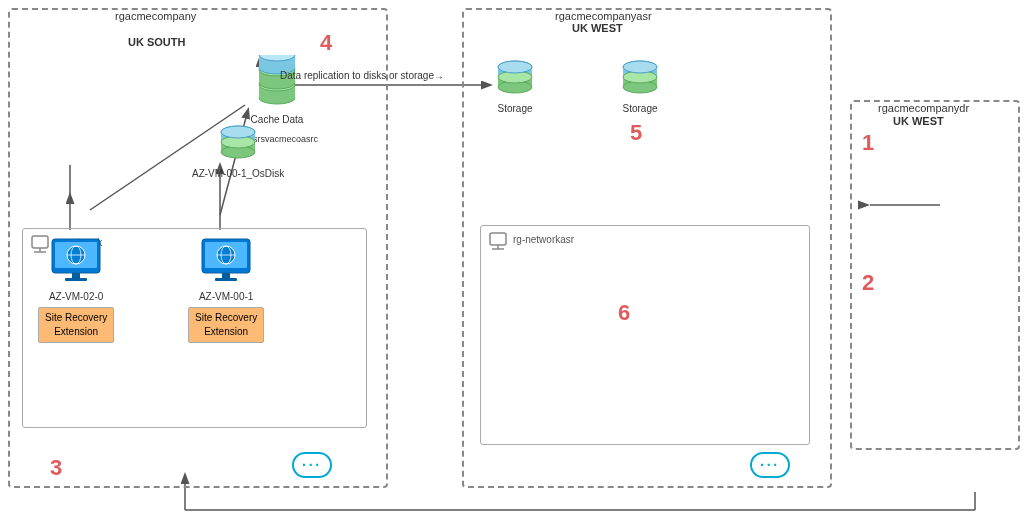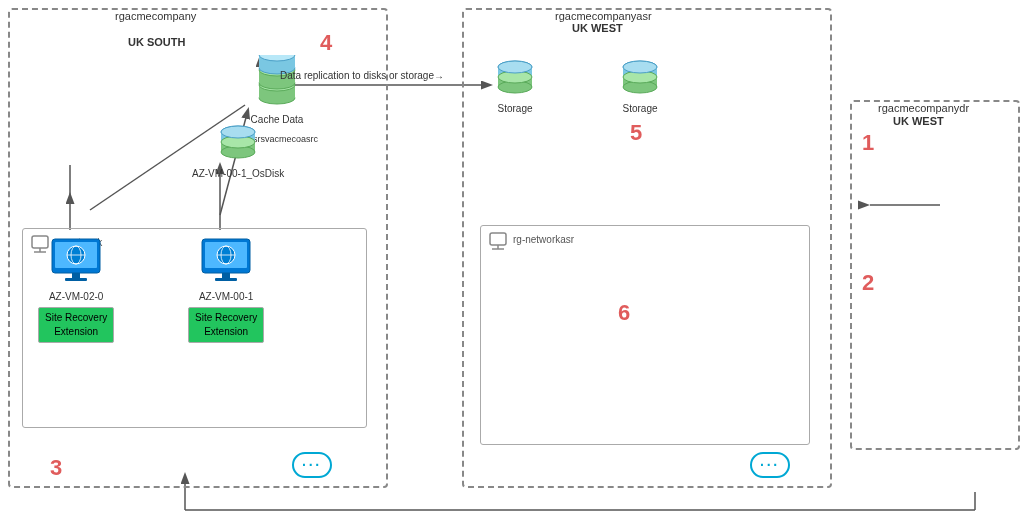--- a/index.html
+++ b/index.html
@@ -47,21 +47,21 @@
     .icon-label {
       font-size: 10px;
       color: #333;
       text-align: left;
       margin-top: 8px;
       line-height: 1.3;
     }
     
     .sr-box {
       border: 1.5px solid #aaa;
-      background: #22c55e;
+      background: #fdba74;
       padding: 3px 6px;
       font-size: 10px;
       text-align: center;
       border-radius: 2px;
       line-height: 1.4;
     }
     
     .network-box {
       position: absolute;
       border: 1.5px solid #aaa;

